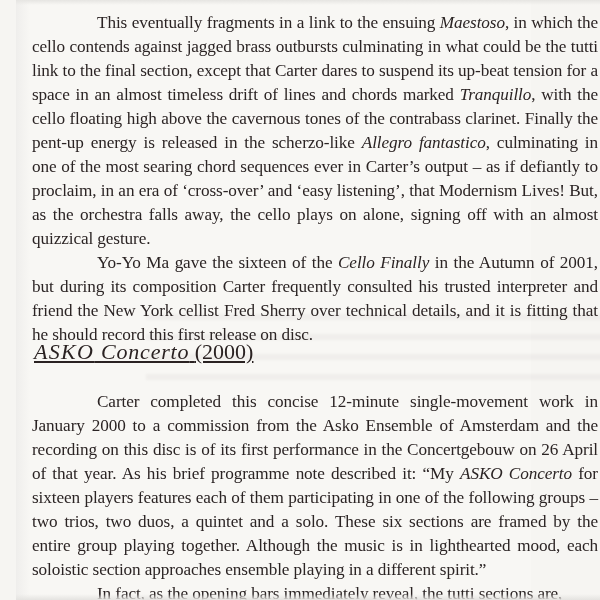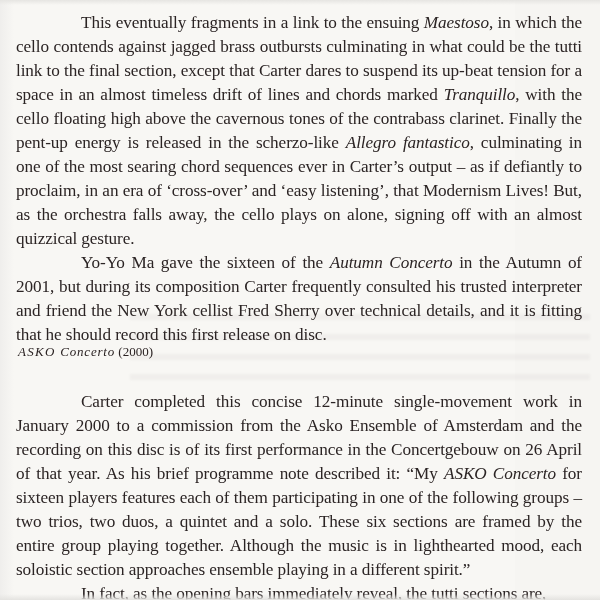--- a/index.html
+++ b/index.html
@@ -4,21 +4,21 @@
 <style>
   html, body { margin: 0; padding: 0; }
   body {
     width: 600px; height: 600px; overflow: hidden;
     background: #f6f5f2;
     position: relative;
     font-family: "Liberation Serif", serif;
     color: #2b2424;
   }
   .page {
-    position: absolute; left: 0; top: 0; width: 515px; height: 600px;
+    position: absolute; left: 16px; top: 0; width: 515px; height: 600px;
     background: linear-gradient(to right, #efeeec 0px, #f8f7f4 14px, #f8f7f4 585px, #e9e8e5 596px, #dcdbd8 600px);
   }
   .top-shade {
     position: absolute; left: 0; top: 0; width: 600px; height: 5px;
     background: linear-gradient(to bottom, #e6e5e2, rgba(246,245,242,0));
   }
   .bottom-shade {
     position: absolute; left: 0; bottom: 0; width: 600px; height: 6px;
     background: linear-gradient(to top, #e4e3e0, rgba(246,245,242,0));
   }
@@ -32,35 +32,35 @@
     font-size: 17.2px; line-height: 24px;
     text-align: justify;
     letter-spacing: -0.1px;
   }
   .text-block p { margin: 0; text-indent: 65px; }
   .block1 { top: 11px; }
   .block2 { top: 390px; }
   em { font-style: italic; }
   .heading {
     position: absolute; left: 18px; top: 340px;
-    font-size: 13px; line-height: 24px; color: #2a2222;
+    font-size: 22px; line-height: 24px; color: #2a2222; text-decoration: underline;
   }
   .heading .title { font-style: italic; letter-spacing: 1.3px; font-weight: normal; }
   .heading .title .c2 { letter-spacing: 0.8px; }
 </style>
 </head>
 <body>
 
 <div class="page">
   <div class="top-shade"></div>
   <div class="ghost"></div>
 
   <div class="text-block block1">
     <p><span>This eventually fragments in a link to the ensuing </span><em>Maestoso</em><span>, in which the cello contends against jagged brass outbursts culminating in what could be the tutti link to the final section, except that Carter dares to suspend its up-beat tension for a space in an almost timeless drift of lines and chords marked </span><em>Tranquillo</em><span>, with the cello floating high above the cavernous tones of the con­trabass clarinet. Finally the pent-up energy is released in the scherzo-like </span><em>Allegro fantastico</em><span>, culminating in one of the most searing chord sequences ever in Carter’s output – as if defiantly to proclaim, in an era of ‘cross-over’ and ‘easy listening’, that Modernism Lives! But, as the orchestra falls away, the cello plays on alone, signing off with an almost quizzical gesture.</span></p>
-    <p><span>Yo-Yo Ma gave the sixteen of the </span><em>Autumn Concerto</em><span> in the Autumn of 2001, but during its composition Carter frequently consulted his trusted inter­preter and friend the New York cellist Fred Sherry over technical details, and it is fitting that he should record this first release on disc.</span></p>
+    <p><span>Yo-Yo Ma gave the sixteen of the </span><em>Cello Finally</em><span> in the Autumn of 2001, but during its composition Carter frequently consulted his trusted inter­preter and friend the New York cellist Fred Sherry over technical details, and it is fitting that he should record this first release on disc.</span></p>
   </div>
 
   <div class="heading">
     <span class="title"><span>ASKO</span>&nbsp;<span class="c2">Concerto</span></span>
     <span>(2000)</span>
   </div>
 
   <div class="text-block block2">
     <p><span>Carter completed this concise 12-minute single-movement work in January 2000 to a commission from the Asko Ensemble of Amsterdam and the recording on this disc is of its first performance in the Concertgebouw on 26 April of that year. As his brief programme note described it: “My </span><em>ASKO Concerto</em><span> for sixteen players features each of them participating in one of the following groups – two trios, two duos, a quintet and a solo. These six sections are framed by the entire group playing together. Although the music is in light­hearted mood, each soloistic section approaches ensemble playing in a different spirit.”</span></p>
     <p><span>In fact, as the opening bars immediately reveal, the tutti sections are,</span></p>

